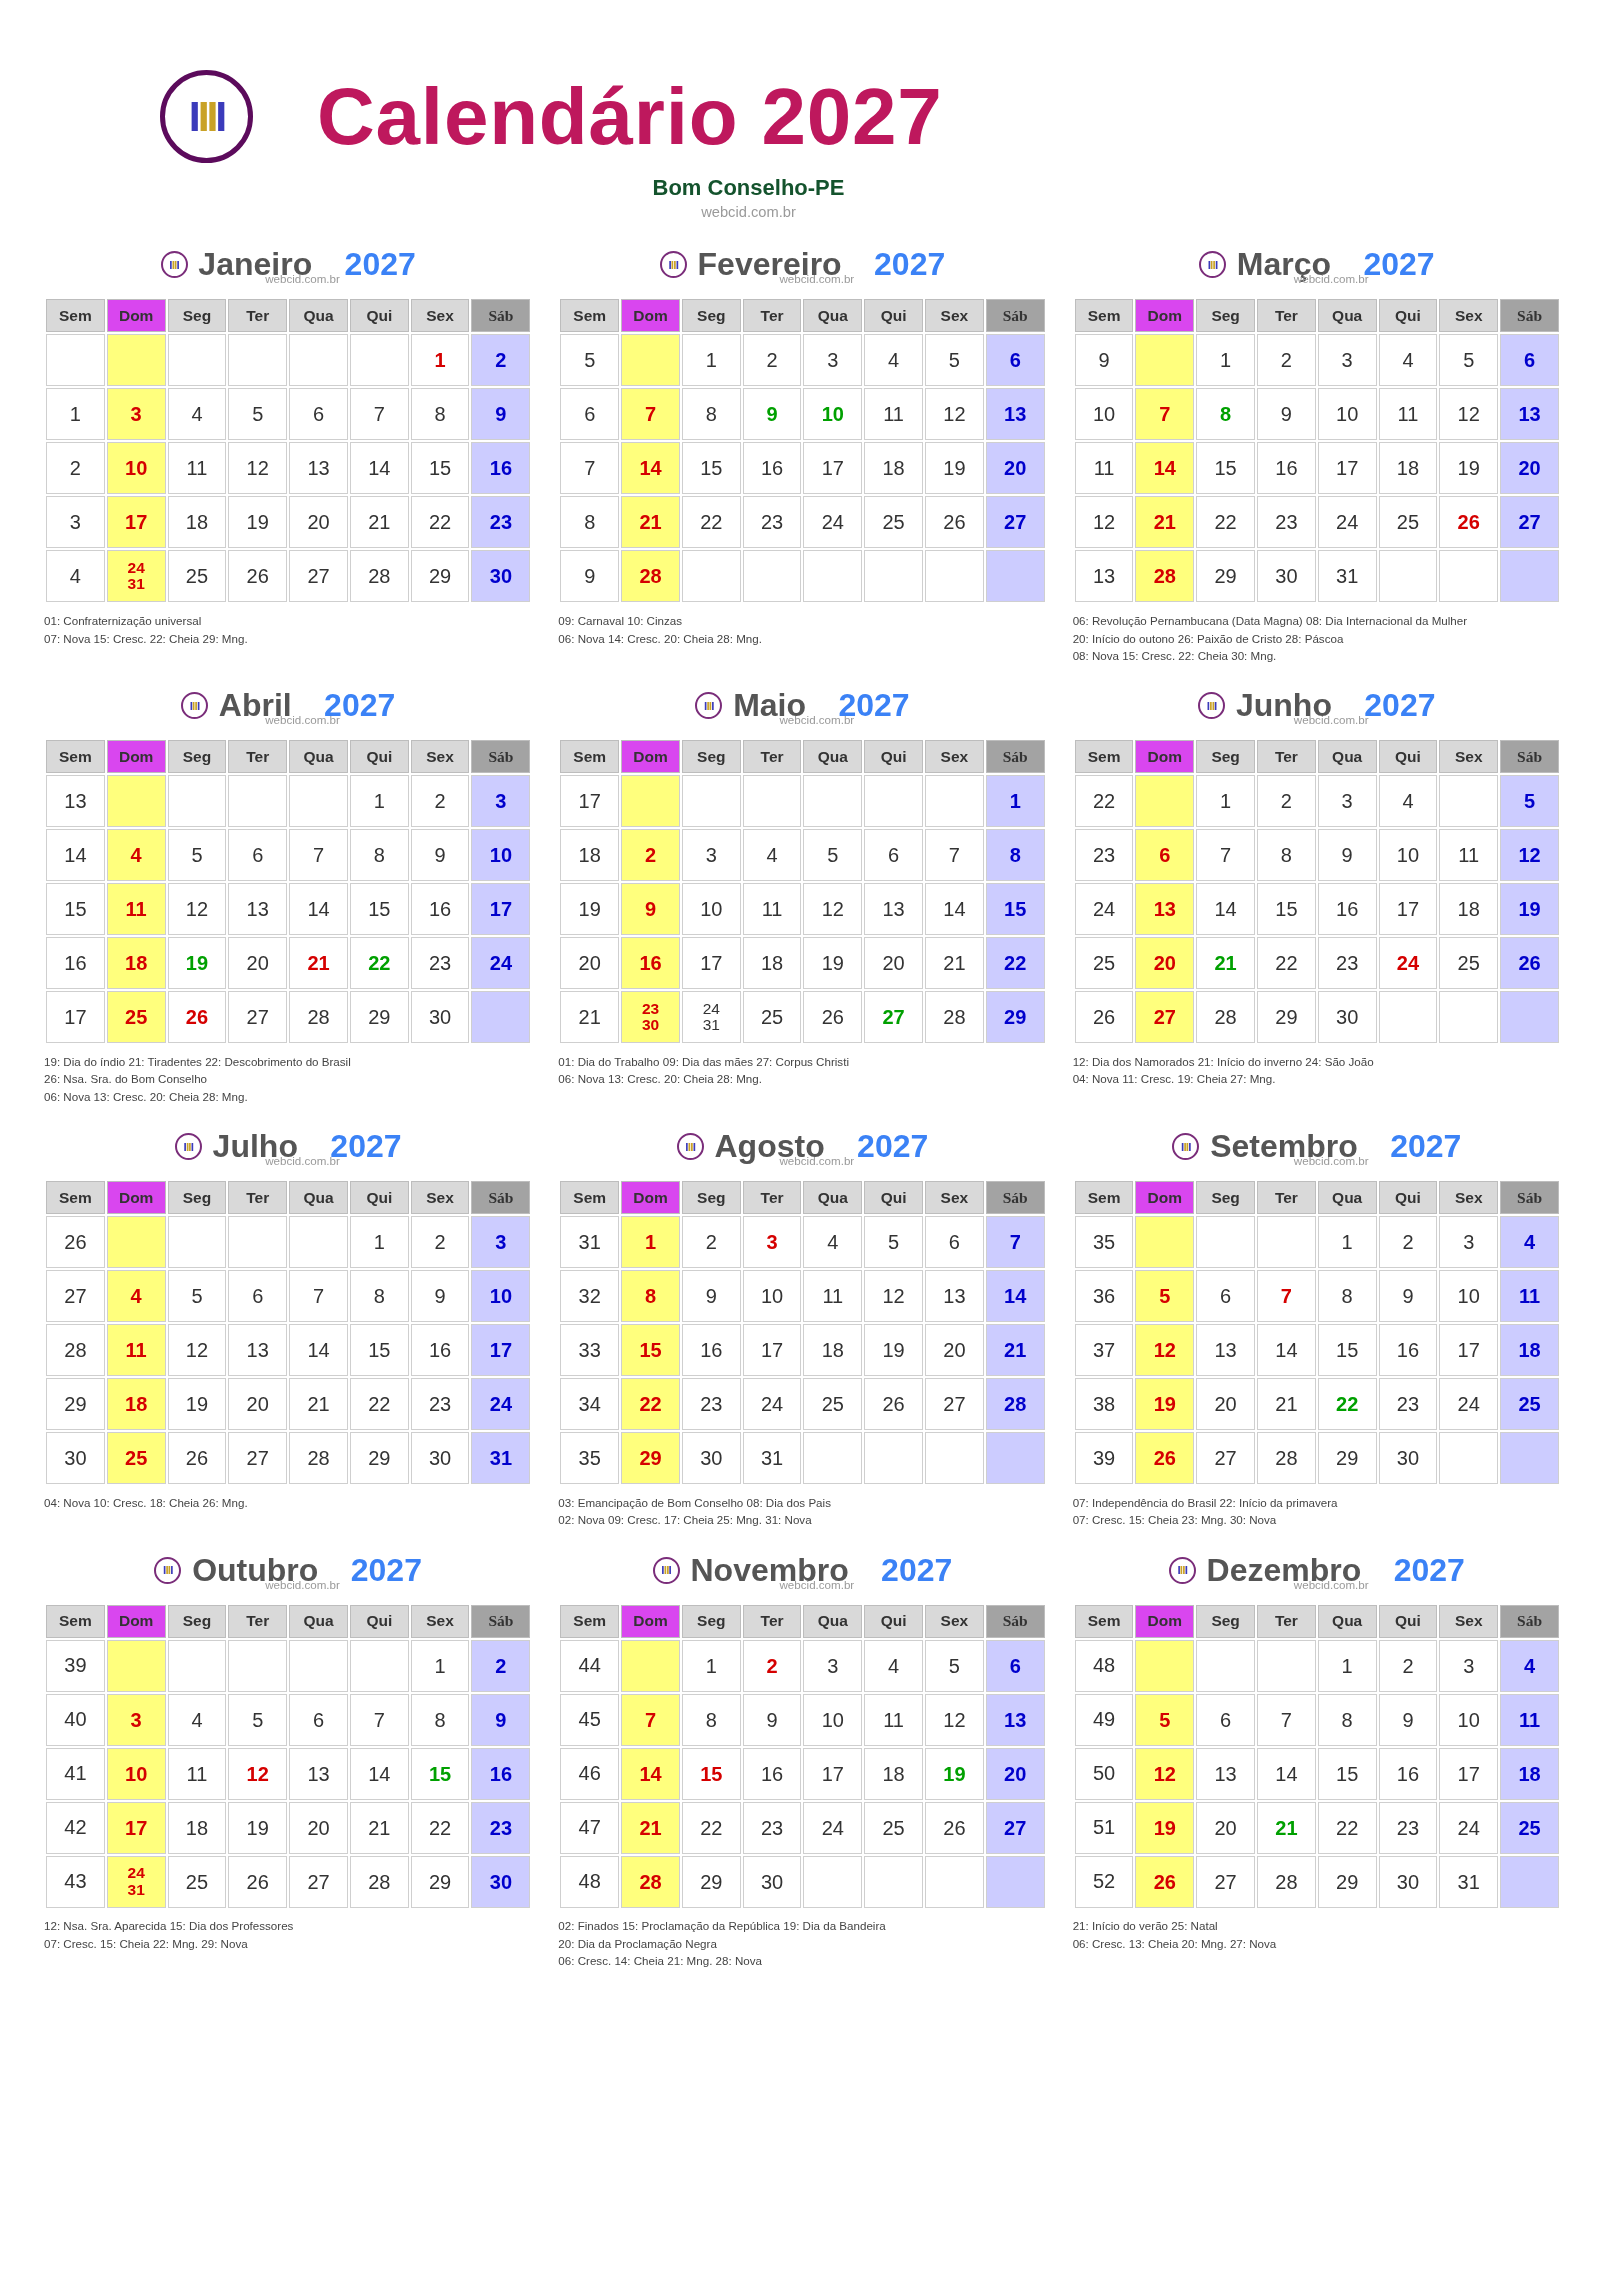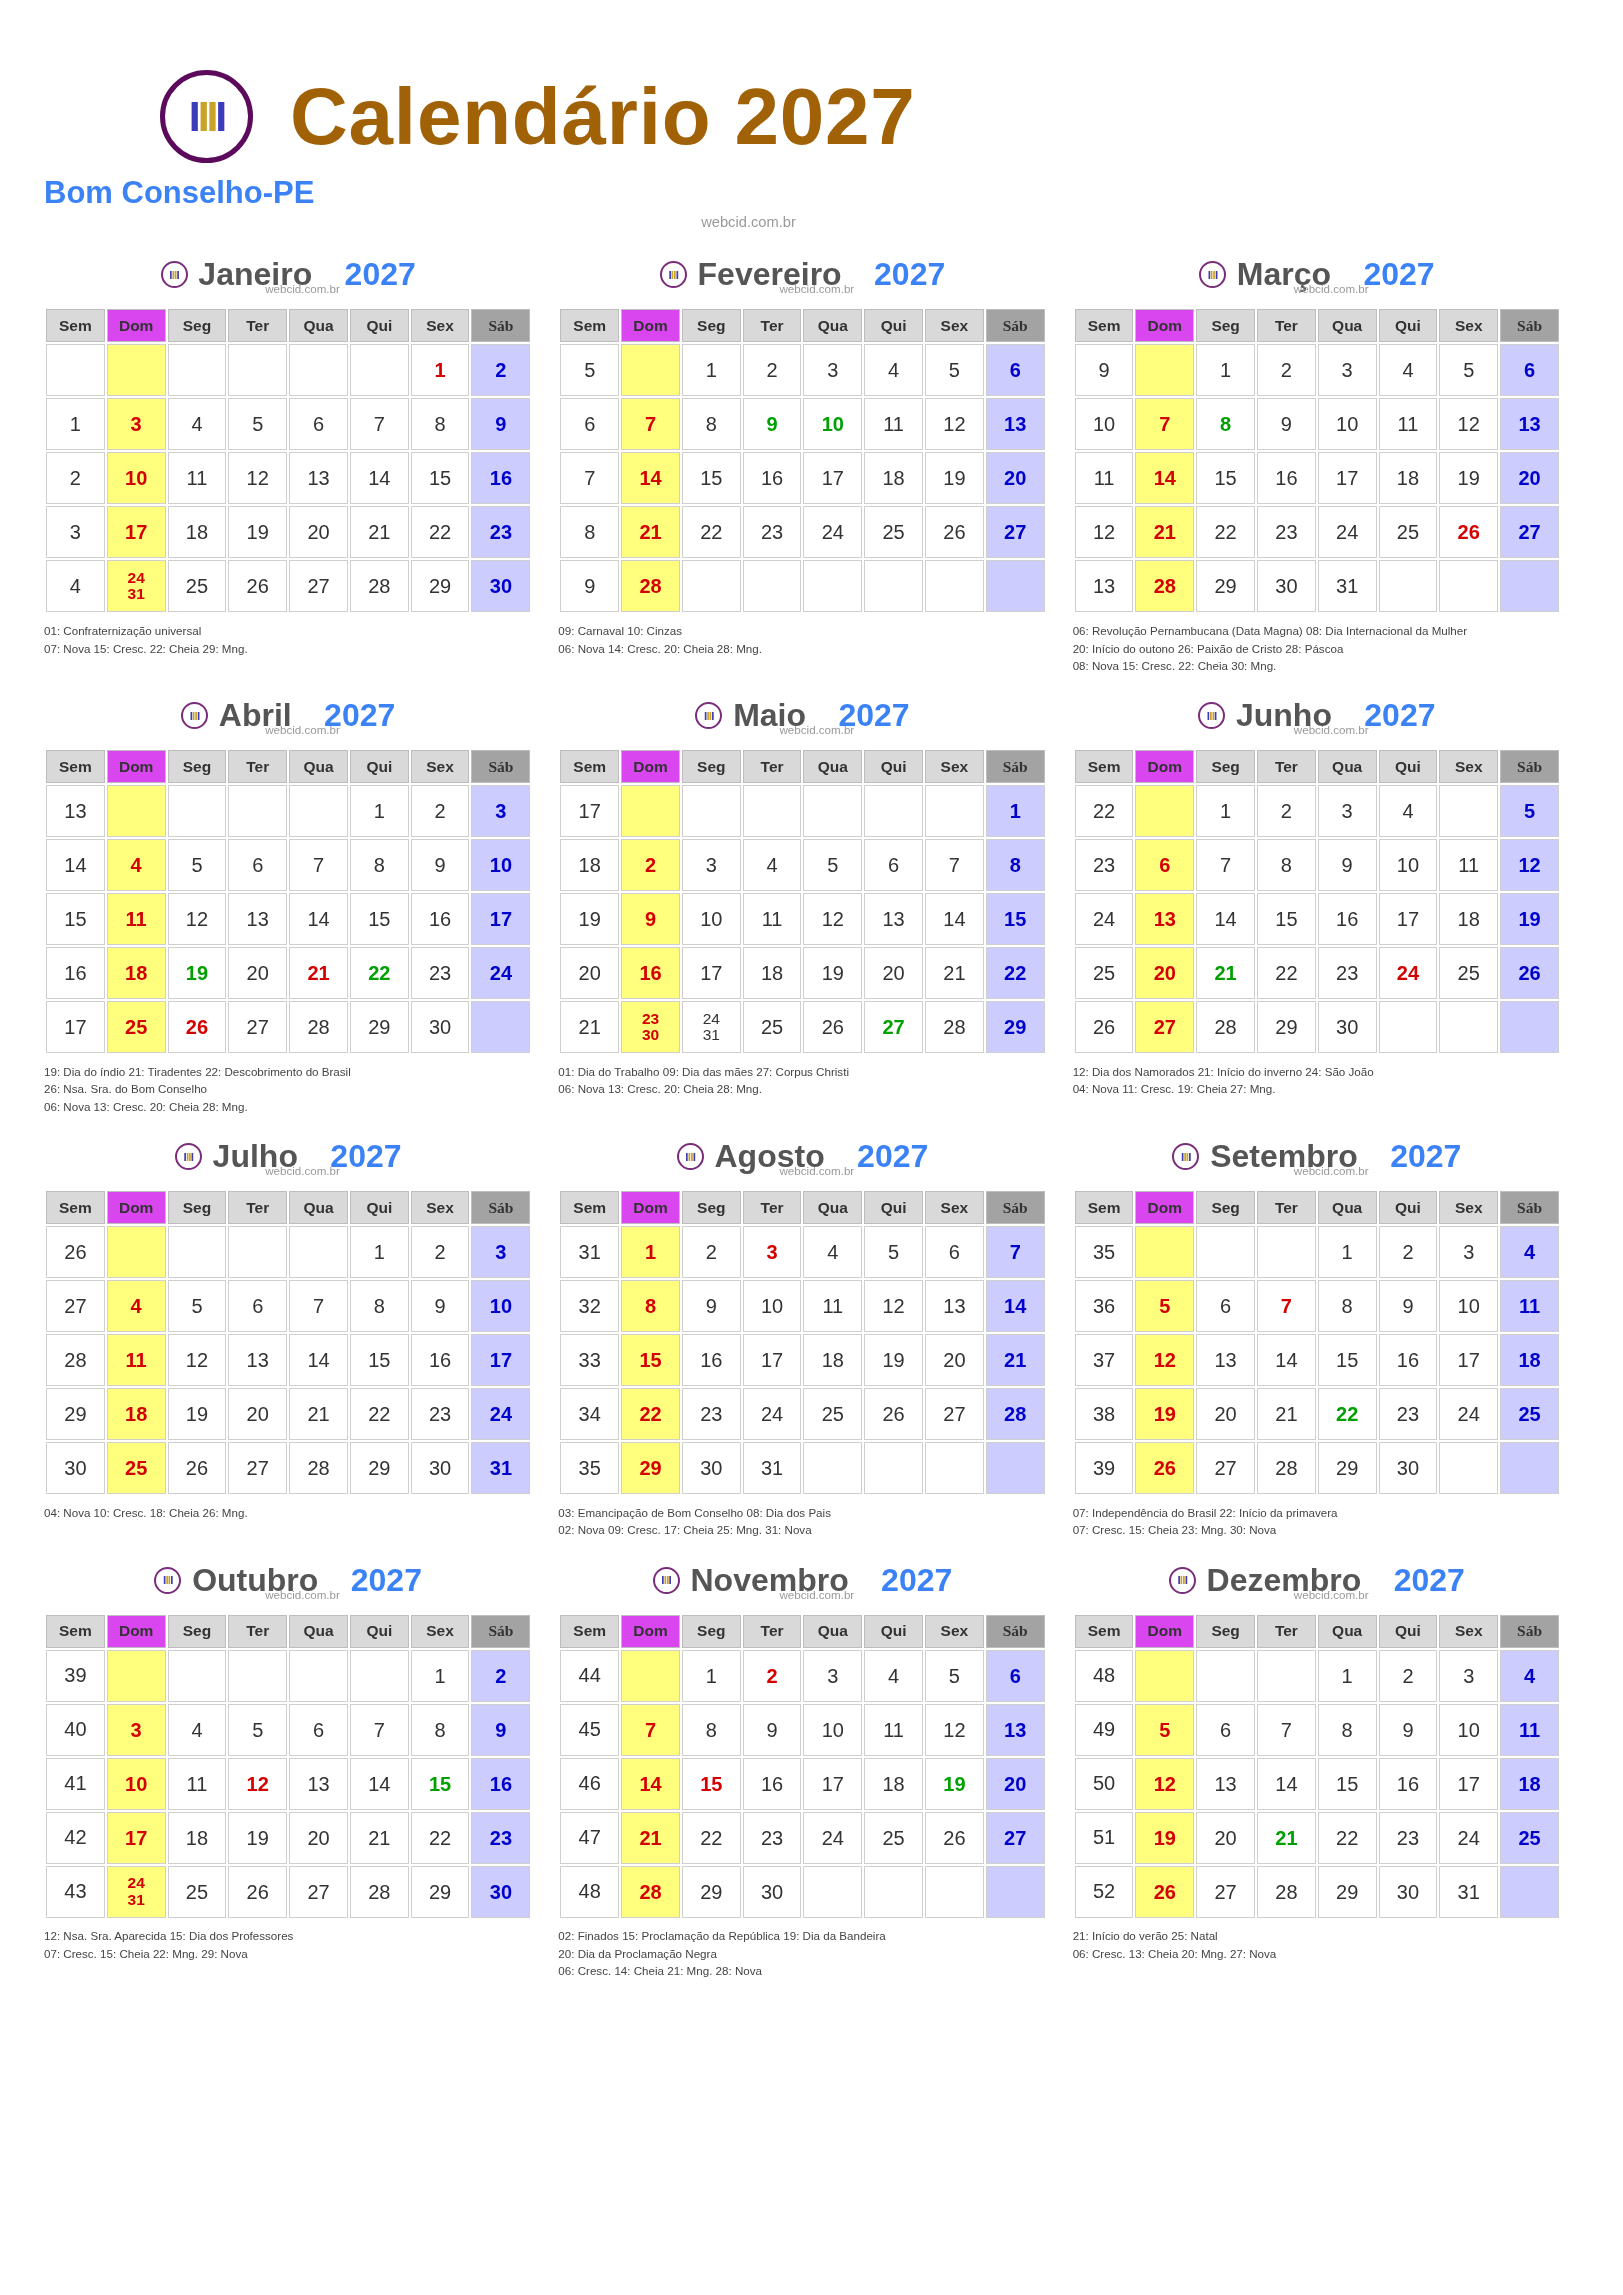--- a/index.html
+++ b/index.html
@@ -48,29 +48,30 @@
     color: #3b3bbb;
     letter-spacing: -3.1px;
     line-height: 1;
   }
   .brand-logo .mark span.bar {
     color: #c9a227;
   }
   .main-title {
     font-size: 80px;
     font-weight: bold;
-    color: #a16207;
+    color: #be185d;
     letter-spacing: 0.8px;
     line-height: 1;
+    margin-left: 27px;
   }
   .sub-title {
-    text-align: left;
-    font-size: 31px;
+    text-align: center;
+    font-size: 22px;
     font-weight: bold;
-    color: #3b82f6;
+    color: #14532d;
     margin-top: 12.4px;
     margin-bottom: 3.1px;
     padding-right: 108px;
   }
   .site-credit {
     text-align: center;
     font-size: 14.7px;
     color: #9a9a9a;
     margin-bottom: 26px;
     padding-right: 108px;

